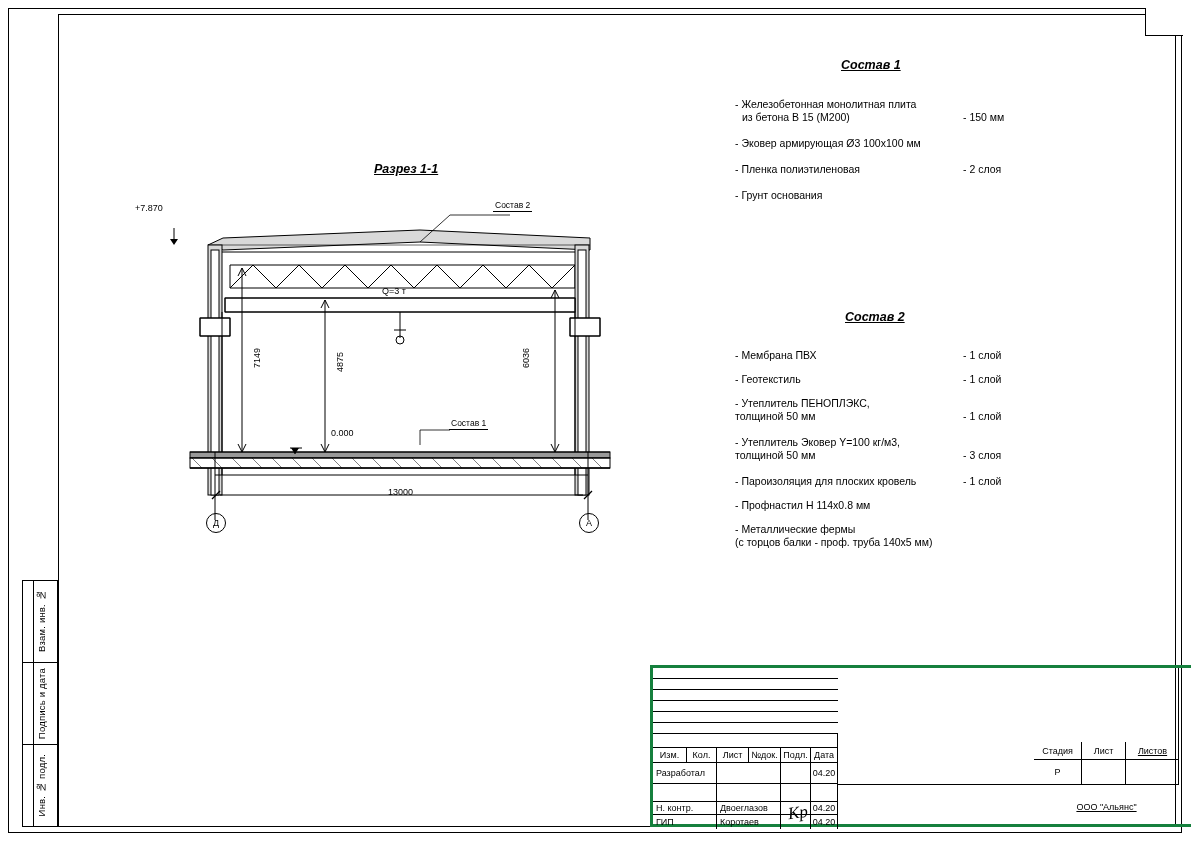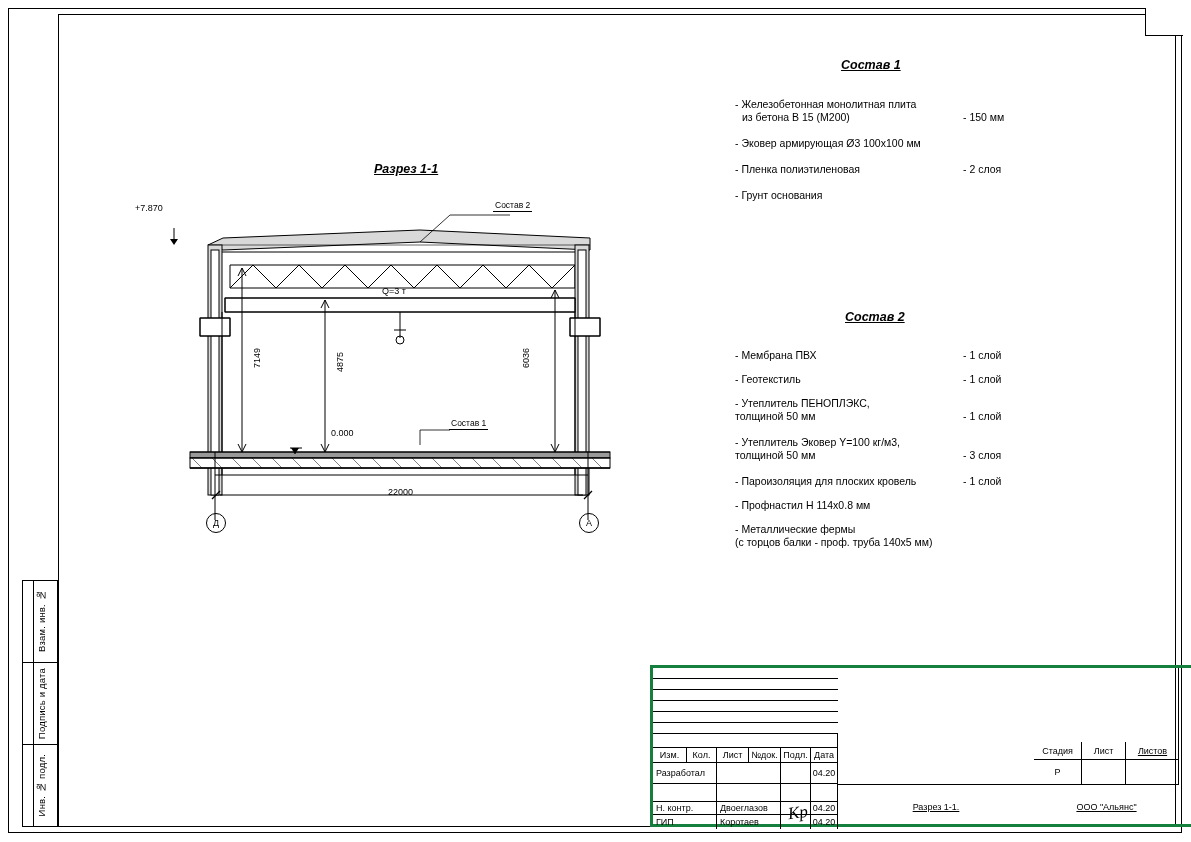--- a/index.html
+++ b/index.html
@@ -250,21 +250,21 @@
   </svg>
 
   <div class="lbl" style="left:135px; top:203px;">+7.870</div>
   <div class="lbl" style="left:331px; top:428px;">0.000</div>
   <div class="lbl-box" style="left:493px; top:200px;">Состав 2</div>
   <div class="lbl-box" style="left:449px; top:418px;">Состав 1</div>
   <div class="lbl" style="left:382px; top:286px;">Q=3 т</div>
   <div class="vlbl" style="left:252px; top:348px;">7149</div>
   <div class="vlbl" style="left:335px; top:352px;">4875</div>
   <div class="vlbl" style="left:521px; top:348px;">6036</div>
-  <div class="lbl" style="left:388px; top:487px;">22000</div>
+  <div class="lbl" style="left:388px; top:487px;">13000</div>
   <div class="circ" style="left:206px; top:513px;">Д</div>
   <div class="circ" style="left:579px; top:513px;">А</div>
 
   <div class="heading" style="left:841px; top:58px;">Состав 1</div>
   <div class="spec" style="left:735px; top:98px; width:340px;">
     <div class="spec-row">
       <span class="txt">
         <span>- Железобетонная  монолитная плита</span>
         <span class="l2">из бетона В 15 (М200)</span>
       </span>
@@ -361,21 +361,20 @@
     <div class="cell left nb" style="left:0;   top:147px; width:64px; height:14px;">ГИП</div>
     <div class="cell left nb" style="left:64px; top:147px; width:64px; height:14px;">Коротаев</div>
     <div class="cell nb" style="left:128px; top:147px; width:30px; height:14px;"></div>
     <div class="cell nb" style="left:158px; top:147px; width:27px; height:14px;">04.20</div>
 
     <div style="position:absolute; left:130px; top:130px; width:30px; height:30px; display:flex; align-items:center; justify-content:center;">
       <span class="sig">Кр</span>
     </div>
 
     <div class="cell" style="left:185px; top:0; width:341px; height:117px;"></div>
-    <div class="cell nb nr" style="left:185px; top:117px; width:196px; height:44px;">Разрез 1-1.</div>
     <div class="cell nb nr" style="left:381px; top:117px; width:145px; height:44px;">ООО "Альянс"</div>
 
     <div class="cell" style="left:381px; top:74px; width:48px; height:18px;">Стадия</div>
     <div class="cell" style="left:429px; top:74px; width:44px; height:18px;">Лист</div>
     <div class="cell nr" style="left:473px; top:74px; width:53px; height:18px;">Листов</div>
     <div class="cell" style="left:381px; top:92px; width:48px; height:25px;">Р</div>
     <div class="cell" style="left:429px; top:92px; width:44px; height:25px;"></div>
     <div class="cell nr" style="left:473px; top:92px; width:53px; height:25px;"></div>
   </div>
 

